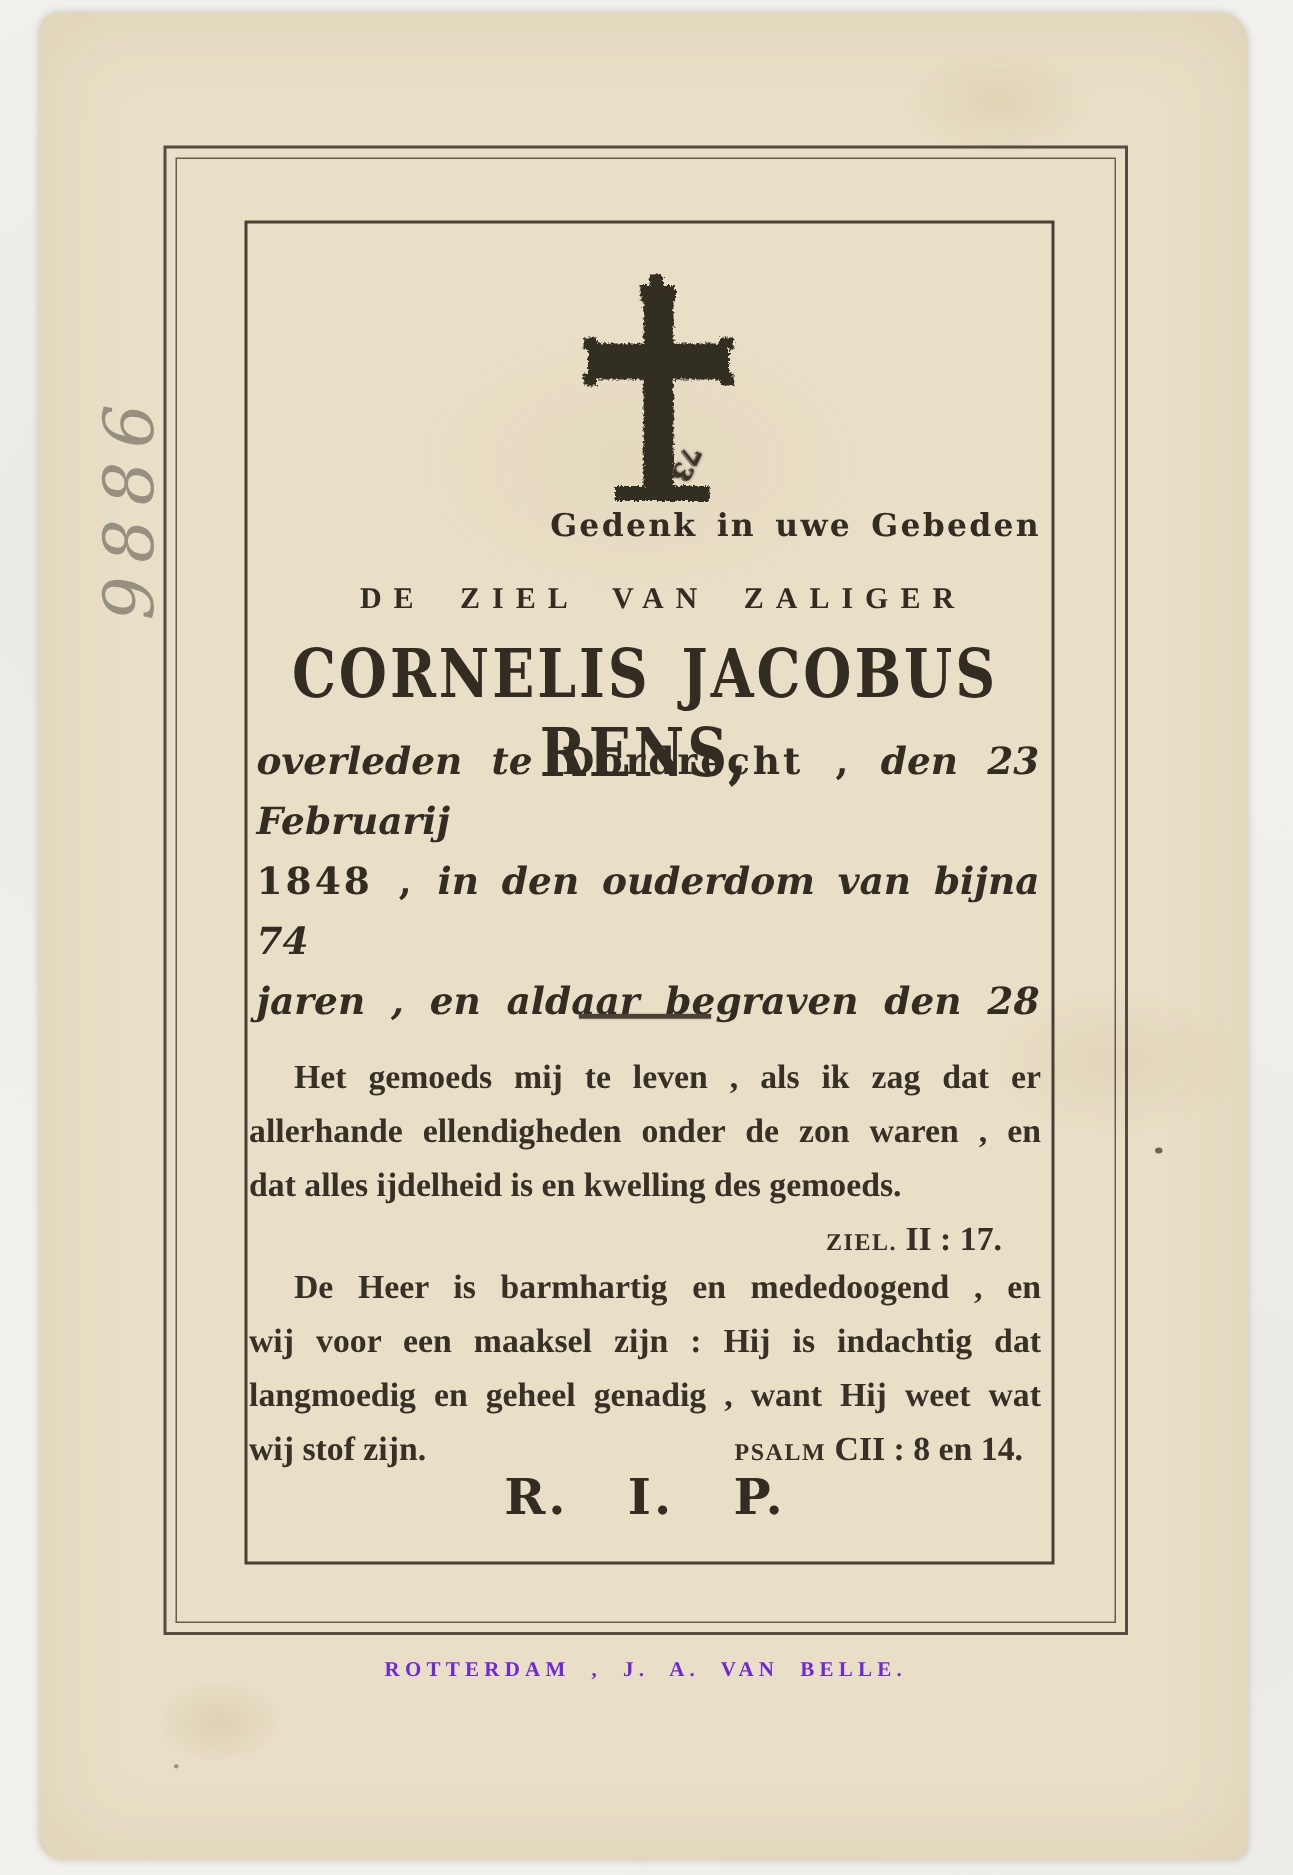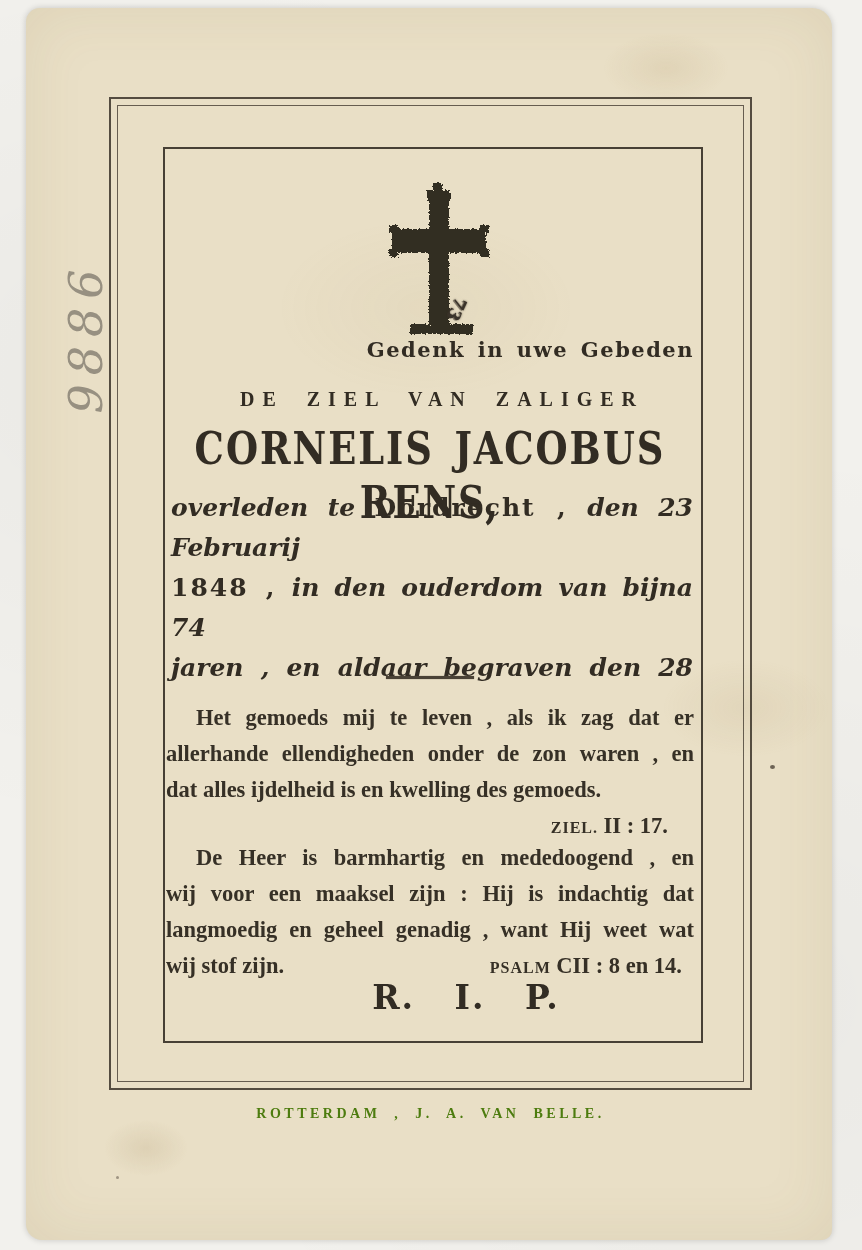--- a/index.html
+++ b/index.html
@@ -124,30 +124,30 @@
   .quote .jline { text-align: justify; text-align-last: justify; }
   .quote .indent { text-indent: 30px; }
   .quote .source-line { text-align: right; padding-right: 26px; }
   .quote .last-flex { display: flex; justify-content: space-between; align-items: flex-start; padding-right: 12px; }
   .src-book { font-size: 16px; letter-spacing: 1px; font-weight: 700; }
   .src-ref { font-size: 22.5px; font-weight: 700; }
 
   .rip {
     position: absolute; left: 140px; top: 970px; width: 528px;
     text-align: center; font-size: 33px; font-weight: 700;
-    word-spacing: 26px; letter-spacing: 2px; margin-left: 36px;
+    word-spacing: 26px; letter-spacing: 2px;
   }
 
   .imprint {
     position: absolute; left: 83px; top: 1098px; width: 643px;
     text-align: center;
     font-family: "Liberation Serif", serif;
     font-size: 14px; font-weight: 700;
     letter-spacing: 3.5px; word-spacing: 7px;
-    color: #4d7c0f;
+    color: #6d28d9;
   }
 </style>
 </head>
 <body>
 
 <div class="card">
 
   <div class="pencil-number">9886</div>
 
   <div class="frame-outer">

